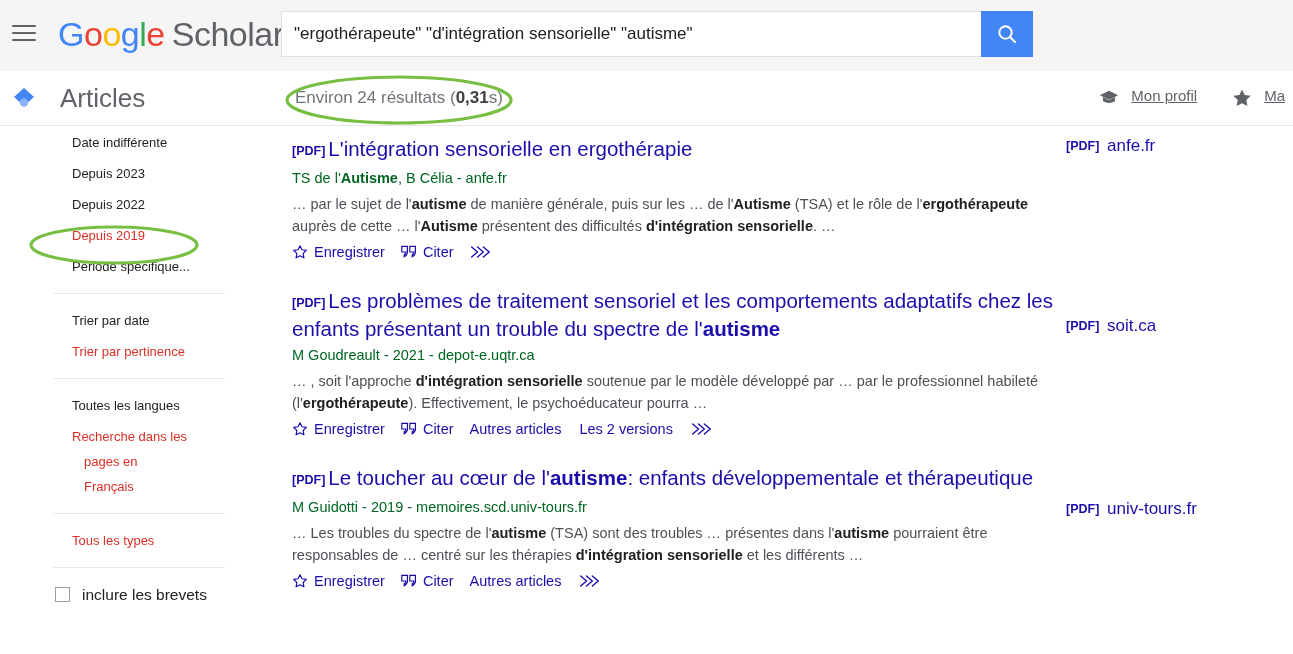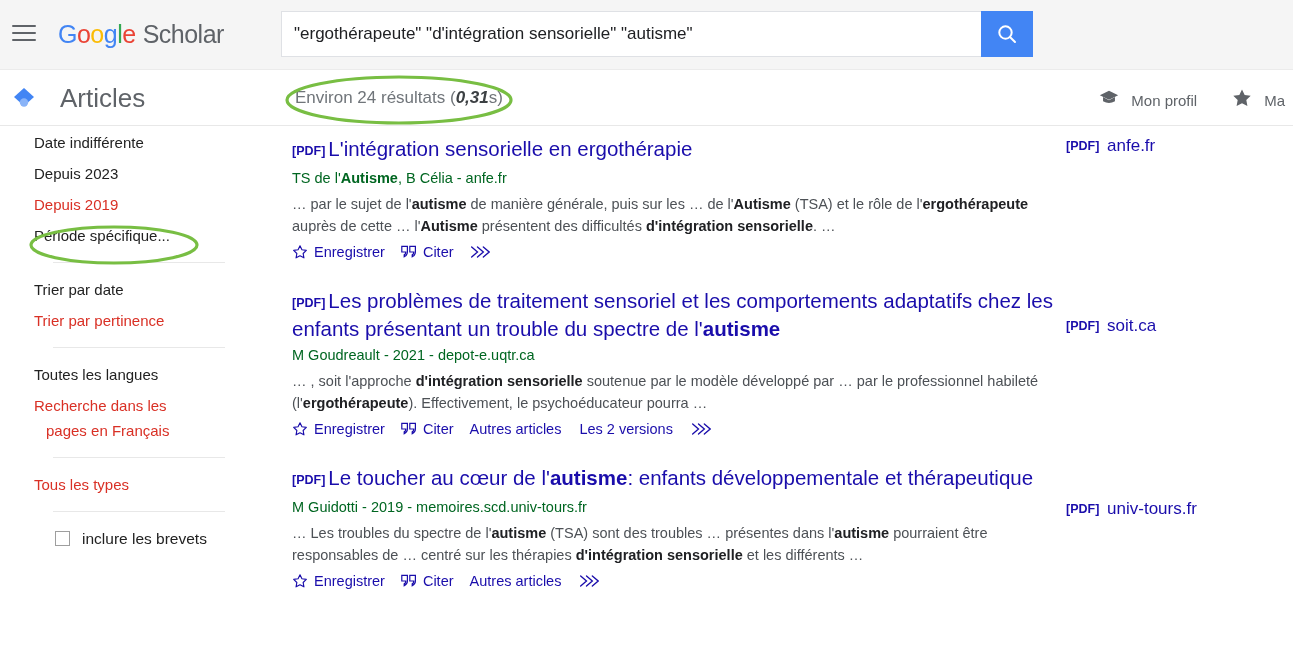--- a/index.html
+++ b/index.html
@@ -28,21 +28,21 @@
   }
   #hamburger span {
     display: block;
     height: 2px;
     background: #5f6368;
     margin: 5px 0;
     border-radius: 1px;
   }
   #brand {
     position: absolute; left: 58px; top: 14px;
-    font-size: 25px;
+    font-size: 34px;
     line-height: 40px;
     white-space: nowrap;
     letter-spacing: -0.5px;
   }
   #brand .g1 { color: #4285f4; }
   #brand .g2 { color: #ea4335; }
   #brand .g3 { color: #fbbc05; }
   #brand .g4 { color: #4285f4; }
   #brand .g5 { color: #34a853; }
   #brand .g6 { color: #ea4335; }
@@ -90,46 +90,47 @@
   #articles-icon { width: 28px; height: 28px; margin-right: 22px; }
   #articles-label {
     font-size: 26px; color: #5f6368; white-space: nowrap;
   }
   #results-count {
     position: absolute; left: 295px; top: 0;
     height: 56px;
     display: flex; align-items: center;
     font-size: 17px; color: #70757a; white-space: nowrap;
   }
-  #results-count b { color: #3c4043; font-weight: bold; font-style: italic; }
+  #results-count b { color: #3c4043; font-weight: bold; }
 
   #profile-links {
     position: absolute; right: 0; top: 0;
     height: 56px;
     display: flex; align-items: center;
     white-space: nowrap;
   }
   .hdr-link {
-    display: flex; align-items: flex-end;
+    display: flex; align-items: flex-start;
     margin-left: 34px;
     cursor: pointer;
     color: #5f6368;
     font-size: 15px;
+    text-decoration: underline;
   }
   .hdr-link .ic { margin-right: 11px; display: flex; }
 
   
   #sidebar {
     position: absolute; left: 0; top: 127px;
     width: 245px; height: 527px;
     background: #ffffff;
   }
   .side-item {
-    padding: 3px 0 3px 34px;
-    font-size: 15px;
+    padding: 3px 0 3px 72px;
+    font-size: 13px;
     line-height: 25px;
     color: #222222;
     cursor: pointer;
     white-space: nowrap;
   }
   .side-item.red { color: #d93025; }
   .side-item.wrap { white-space: normal; width: 190px; }
   .side-item.wrap .ind { display: block; padding-left: 12px; }
   .side-divider {
     margin: 11px 0 11px 53px;
@@ -290,20 +291,21 @@
       </span>
       <span>Ma</span>
     </div>
   </div>
 </div>
 
 <div id="sidebar">
 
   <div class="side-item">Date indifférente</div>
   <div class="side-item">Depuis 2023</div>
+  <div class="side-item">Depuis 2022</div>
   <div class="side-item red">Depuis 2019</div>
   <div class="side-item">Période spécifique...</div>
 
   <div class="side-divider"></div>
 
   <div class="side-item">Trier par date</div>
   <div class="side-item red">Trier par pertinence</div>
 
   <div class="side-divider"></div>
 

